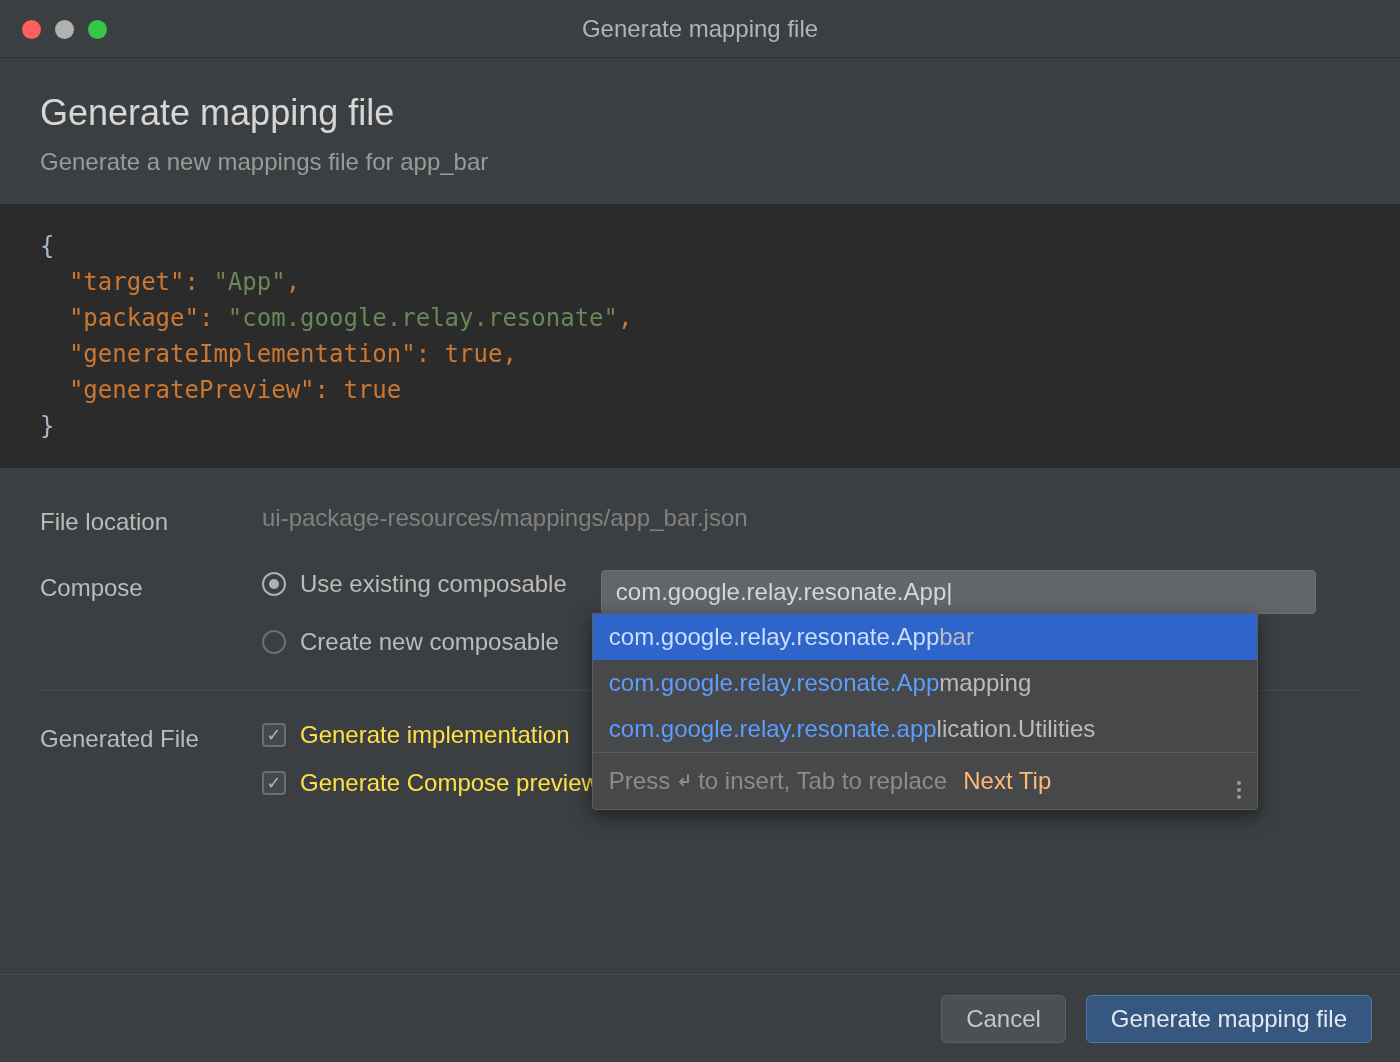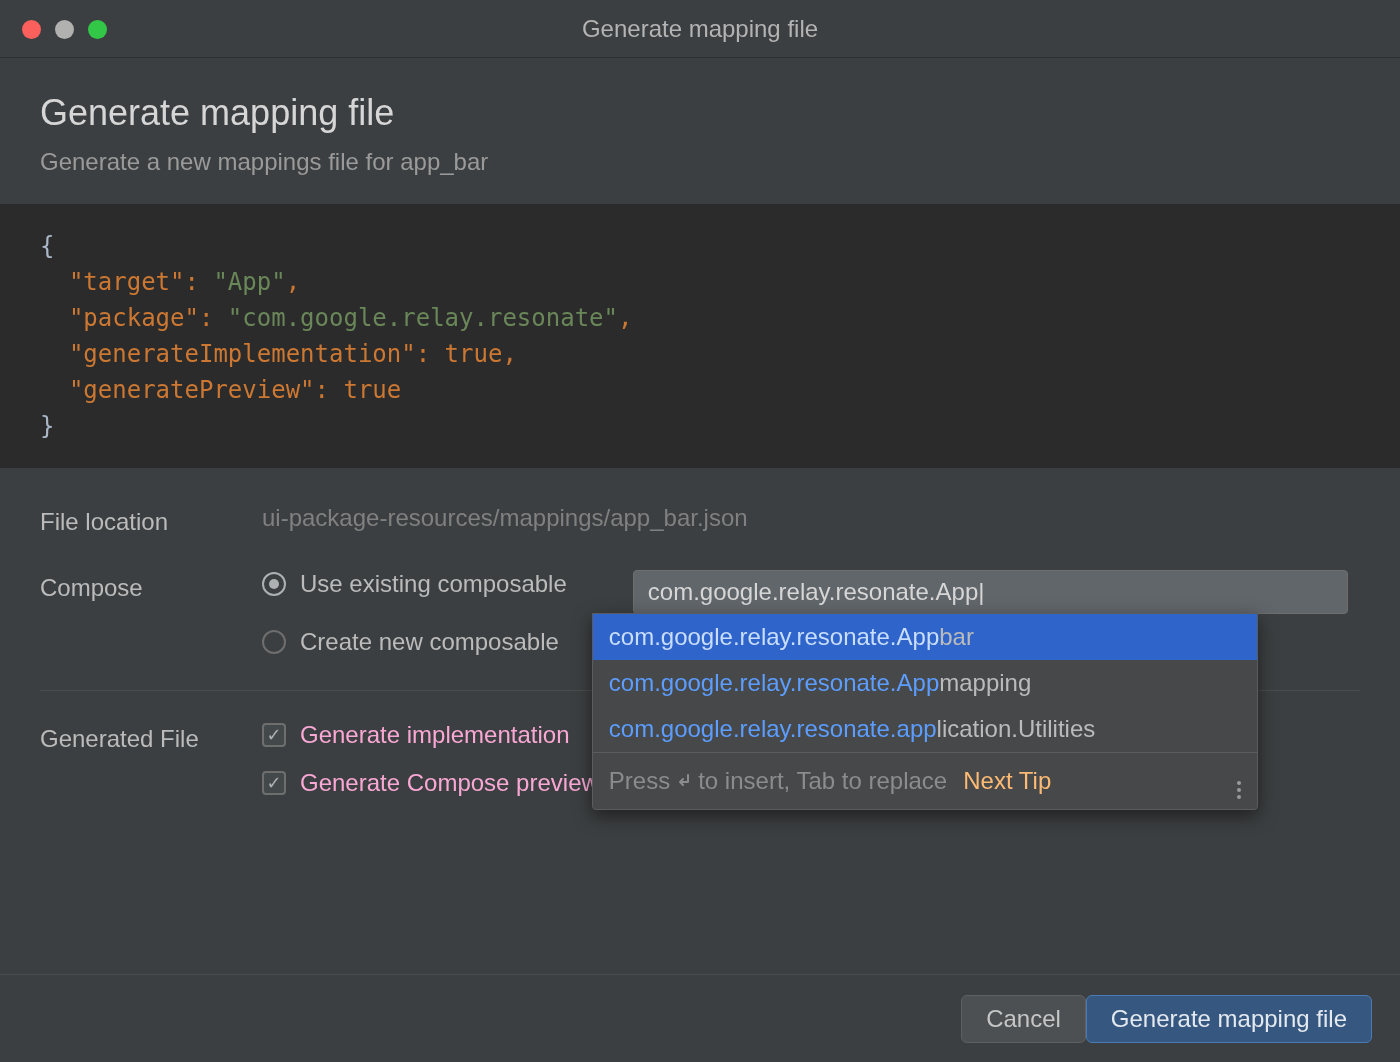--- a/index.html
+++ b/index.html
@@ -30,21 +30,21 @@
   .row .value { flex: 1; color: #808080; font-size: 24px; }
 
   .radio-group { display: flex; flex-direction: column; gap: 30px; }
   .radio-item { display: flex; align-items: center; gap: 14px; }
   .radio-outer { width: 24px; height: 24px; border: 2px solid #6e6e6e; border-radius: 50%; display: flex; align-items: center; justify-content: center; cursor: pointer; }
   .radio-outer.selected { border-color: #aeb0b2; }
   .radio-inner { width: 10px; height: 10px; border-radius: 50%; background: #aeb0b2; }
   .radio-label { color: #bbbbbb; font-size: 24px; }
 
   .target-input-wrap { position: relative; margin-left: 34px; flex: 1; }
-  .target-input { width: 715px; height: 44px; background: #61666b; border: 1px solid #6e6e6e; border-radius: 4px; color: #d6d6d6; font-size: 24px; padding: 0 14px; outline: none; margin-left: 32px; }
+  .target-input { width: 715px; height: 44px; background: #61666b; border: 1px solid #6e6e6e; border-radius: 4px; color: #d6d6d6; font-size: 24px; padding: 0 14px; outline: none; }
 
   
   .ac-popup { position: absolute; top: 43px; left: -9px; width: 666px; background: #46484a; border: 1px solid #5a5d5f; border-radius: 0 0 4px 4px; box-shadow: 0 6px 18px rgba(0,0,0,.5); z-index: 10; overflow: hidden; }
   .ac-item { padding: 9px 16px; font-size: 24px; color: #bbbbbb; cursor: pointer; }
   .ac-item.selected { background: #2f65ca; }
   .ac-item .match { color: #5c9dff; }
   .ac-item.selected .match { color: #c9defe; }
   .ac-footer { display: flex; align-items: center; padding: 10px 16px; font-size: 24px; color: #8a8c8e; border-top: 1px solid #5a5d5f; }
   .ac-footer .hint { display: flex; align-items: center; gap: 4px; }
   .ac-footer .tip { margin-left: 16px; color: #fdba74; cursor: pointer; }
@@ -53,24 +53,24 @@
   .vellipsis { display: inline-flex; flex-direction: column; gap: 3px; }
   .vellipsis i { width: 4px; height: 4px; background: #9a9a9a; border-radius: 50%; display: block; }
 
   .divider { height: 1px; background: #4a4c4e; margin: 18px 0 30px 0; }
 
   .check-group { display: flex; flex-direction: column; gap: 20px; }
   .check-item { display: flex; align-items: center; gap: 14px; }
   .checkbox { width: 24px; height: 24px; border: 2px solid #6e6e6e; border-radius: 4px; display: flex; align-items: center; justify-content: center; background: #43494a; cursor: pointer; }
   .checkbox.checked { border-color: #6e6e6e; }
   .check-mark { color: #aeb0b2; font-size: 18px; line-height: 1; }
-  .check-label { color: #f9a8d4; font-size: 24px; }
+  .check-label { color: #fde047; font-size: 24px; }
 
   
-  .footer { position: absolute; bottom: 0; left: 0; right: 0; height: 88px; border-top: 1px solid #4a4c4e; display: flex; align-items: center; justify-content: flex-end; padding: 16px 28px; background: #3c3f41; }
+  .footer { position: absolute; bottom: 0; left: 0; right: 0; height: 88px; border-top: 1px solid #4a4c4e; display: flex; align-items: center; justify-content: flex-end; padding: 16px 28px; gap: 20px; background: #3c3f41; }
   .btn { height: 48px; padding: 0 24px; border-radius: 6px; font-size: 24px; cursor: pointer; border: 1px solid #5e6060; background: #4c5052; color: #c6c6c6; }
   .btn.primary { background: #365880; border: 1px solid #4a7bb3; color: #e4e9ef; }
 </style>
 </head>
 <body>
 
 <div class="titlebar">
   <div class="traffic-lights">
     <div class="tl tl-red"></div>
     <div class="tl tl-yellow"></div>

